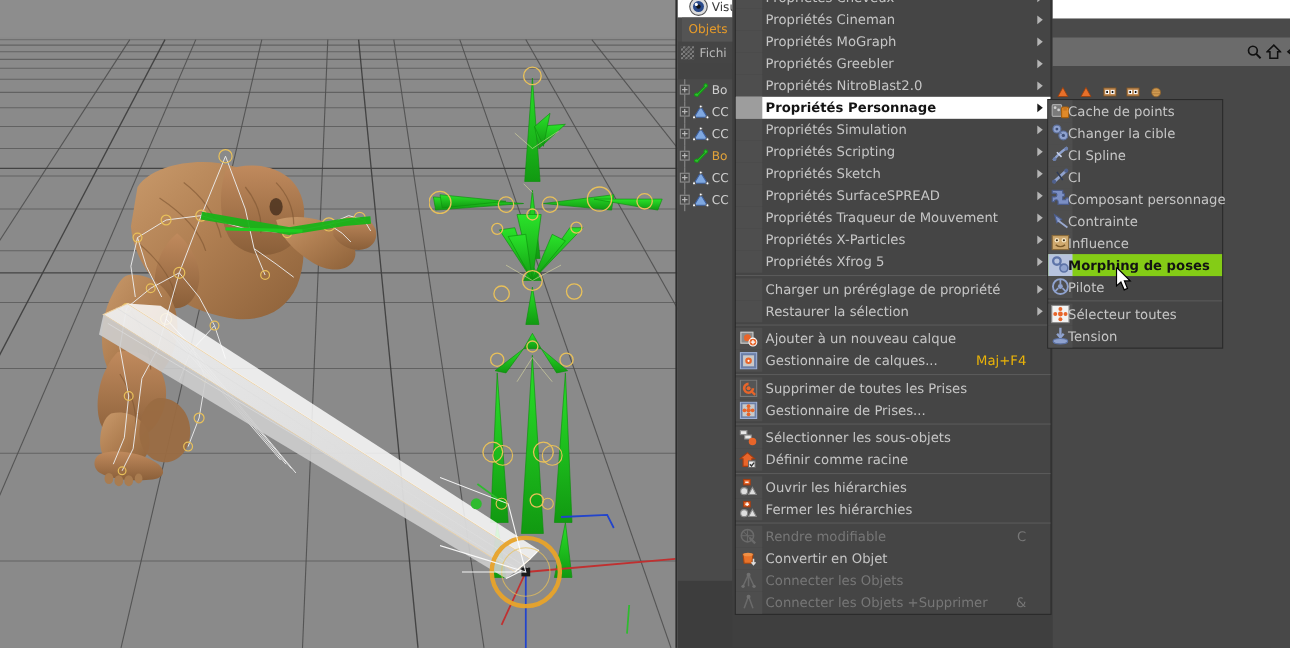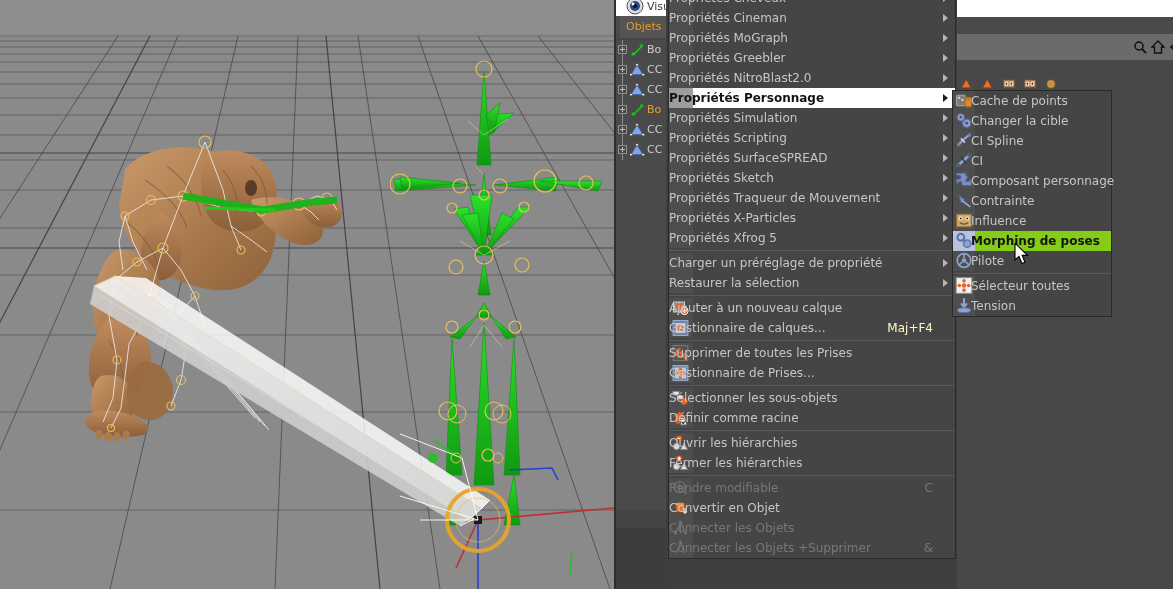--- a/index.html
+++ b/index.html
@@ -26,21 +26,21 @@
   #om-toptxt{position:absolute;left:31px;top:0px;font-size:11px;color:#3a3a3a;white-space:nowrap;}
   #om-tabrow{position:absolute;left:0;top:16px;width:50px;height:22px;background:#4b4b4b;}
   #om-tab{position:absolute;left:4px;top:16px;height:22px;padding:4px 6px 7px 6px;background:#545454;
           color:#e59a2a;font-size:11px;white-space:nowrap;box-sizing:border-box;}
   #om-menurow{position:absolute;left:0;top:38px;width:50px;height:20px;background:#454545;}
   #om-hatch{position:absolute;left:3px;top:42px;width:12px;height:12px;
      background-image:linear-gradient(45deg,#999 25%,transparent 25%,transparent 75%,#999 75%),
                       linear-gradient(45deg,#999 25%,transparent 25%,transparent 75%,#999 75%);
      background-size:4px 4px;background-position:0 0,2px 2px;opacity:.75;}
   #om-filetxt{position:absolute;left:20px;top:42px;font-size:11px;color:#b9b9b9;white-space:nowrap;}
-  #om-tree{position:absolute;left:0;top:40px;width:50px;height:470px;background:#4a4a4a;}
+  #om-tree{position:absolute;left:0;top:72px;width:50px;height:470px;background:#4a4a4a;}
   .om-row{position:relative;height:20px;width:50px;}
   .om-row .plus{position:absolute;left:2px;top:5px;width:9px;height:9px;border:1px solid #909090;
                 box-sizing:border-box;background:#4a4a4a;}
   .om-row .plus:before{content:"";position:absolute;left:1px;top:3px;width:5px;height:1px;background:#c0c0c0;}
   .om-row .plus:after{content:"";position:absolute;left:3px;top:1px;width:1px;height:5px;background:#c0c0c0;}
   .om-row .vline{position:absolute;left:6px;top:0;width:1px;height:20px;background:#8a8a8a;}
   .om-row .oicon{position:absolute;left:14px;top:3px;width:15px;height:14px;}
   .om-row .olbl{position:absolute;left:31px;top:3px;font-size:11px;color:#cfcfcf;white-space:nowrap;}
   .om-row.sel .olbl{color:#e2a33a;}
   #om-bot{position:absolute;left:0;top:528px;width:50px;height:61px;background:#3d3d3d;}
@@ -54,22 +54,22 @@
   #r-body{position:absolute;left:291px;top:60px;width:216px;height:529px;background:#484848;}
   #r-tagbar{position:absolute;left:291px;top:78px;width:216px;height:14px;}
   .tagitem{position:absolute;top:0;width:14px;height:12px;}
 
   
   #menu{position:absolute;left:669px;top:-12px;width:286px;background:#454545;
         box-shadow:0 0 0 1px #2a2a2a;}
   .mrow{position:relative;height:20px;line-height:20px;display:flex;align-items:center;cursor:default;}
   .mrow .gutter{position:absolute;left:0;top:0;width:24px;height:20px;background:#4e4e4e;}
   .mrow .mico{position:absolute;left:3px;top:2px;width:17px;height:16px;z-index:2;}
-  .mrow .mlbl{position:relative;font-size:12px;color:#c6c6c6;white-space:nowrap;z-index:2;}
-  .mrow .mkey{position:absolute;right:22px;font-size:12px;color:#fef9c3;z-index:2;}
+  .mrow .mlbl{position:relative;margin-left:27px;font-size:12px;color:#c6c6c6;white-space:nowrap;z-index:2;}
+  .mrow .mkey{position:absolute;right:22px;font-size:12px;color:#eab308;z-index:2;}
   .mrow .marrow{position:absolute;right:7px;top:6px;width:0;height:0;
     border-left:5px solid #b5b5b5;border-top:4px solid transparent;border-bottom:4px solid transparent;z-index:2;}
   .mrow.hl{background:#ffffff;}
   .mrow.hl .gutter{background:#9d9d9d;}
   .mrow.hl .mlbl{color:#131313;font-weight:bold;}
   .mrow.hl .marrow{border-left-color:#1c1c1c;}
   .mrow.dis .mlbl,.mrow.dis .mkey{color:#777;}
   .msep{height:1px;background:#5a5a5a;margin:2px 0;}
 
   
@@ -520,26 +520,26 @@
       <span class="mlbl">Propriétés Simulation</span>
       <span class="marrow"></span>
     </div>
     <div class="mrow">
       <div class="gutter"></div>
       <span class="mlbl">Propriétés Scripting</span>
       <span class="marrow"></span>
     </div>
     <div class="mrow">
       <div class="gutter"></div>
+      <span class="mlbl">Propriétés Sketch</span>
+      <span class="marrow"></span>
+    </div>
+    <div class="mrow">
+      <div class="gutter"></div>
       <span class="mlbl">Propriétés SurfaceSPREAD</span>
-      <span class="marrow"></span>
-    </div>
-    <div class="mrow">
-      <div class="gutter"></div>
-      <span class="mlbl">Propriétés Sketch</span>
       <span class="marrow"></span>
     </div>
     <div class="mrow">
       <div class="gutter"></div>
       <span class="mlbl">Propriétés Traqueur de Mouvement</span>
       <span class="marrow"></span>
     </div>
     <div class="mrow">
       <div class="gutter"></div>
       <span class="mlbl">Propriétés X-Particles</span>

